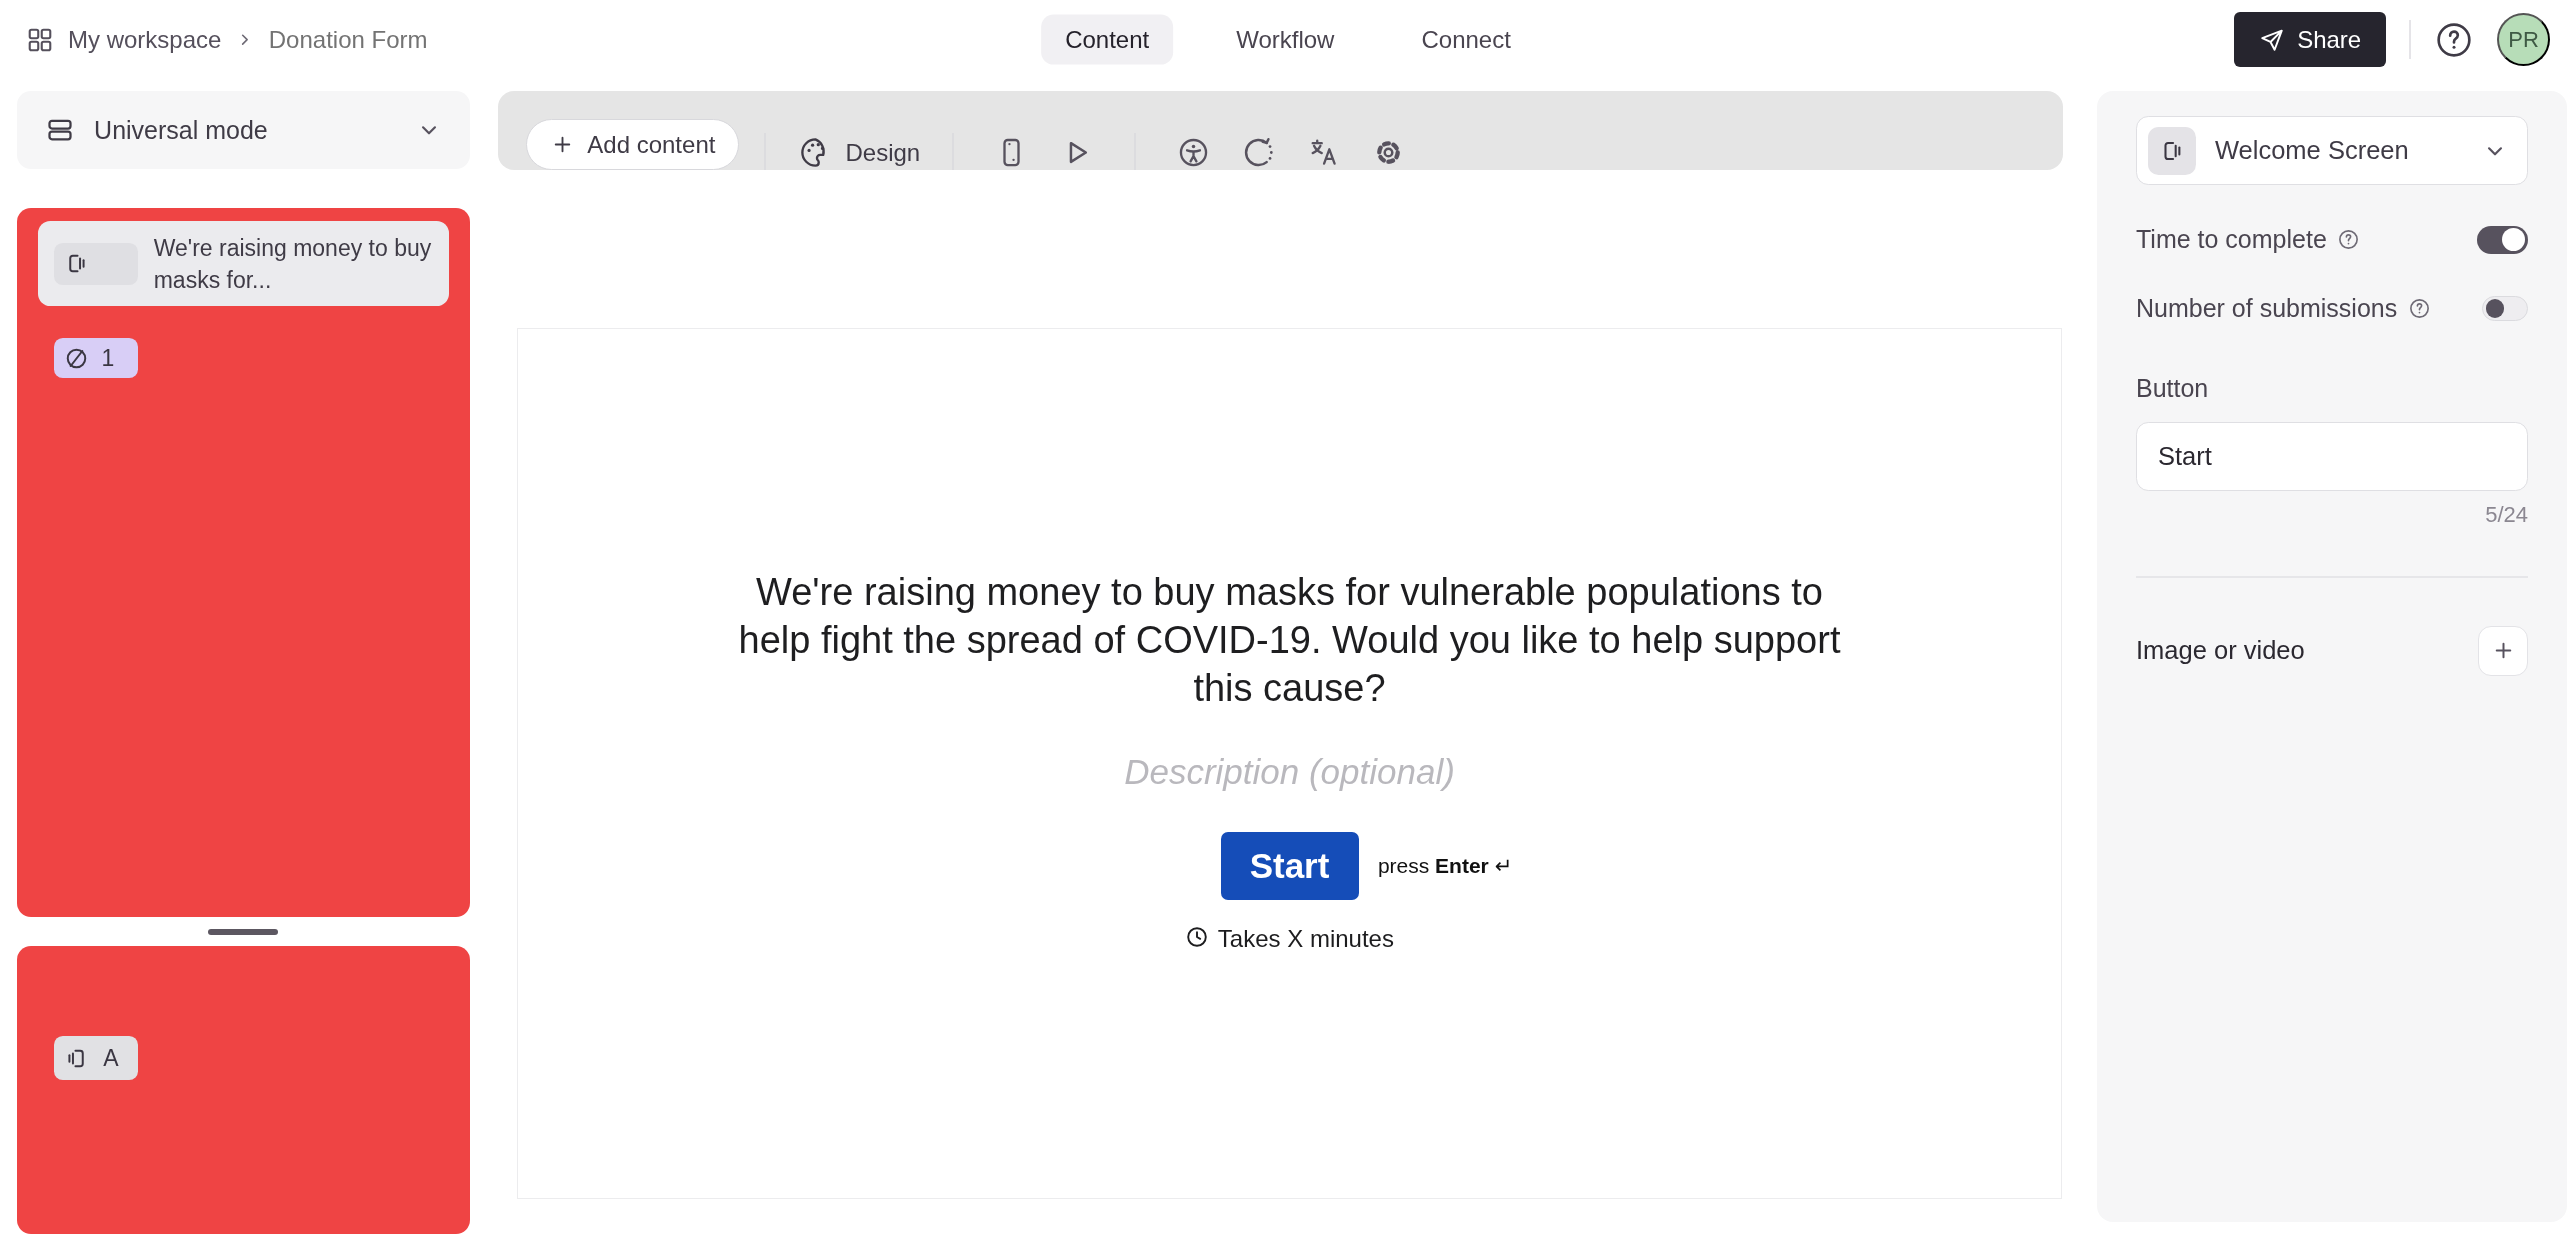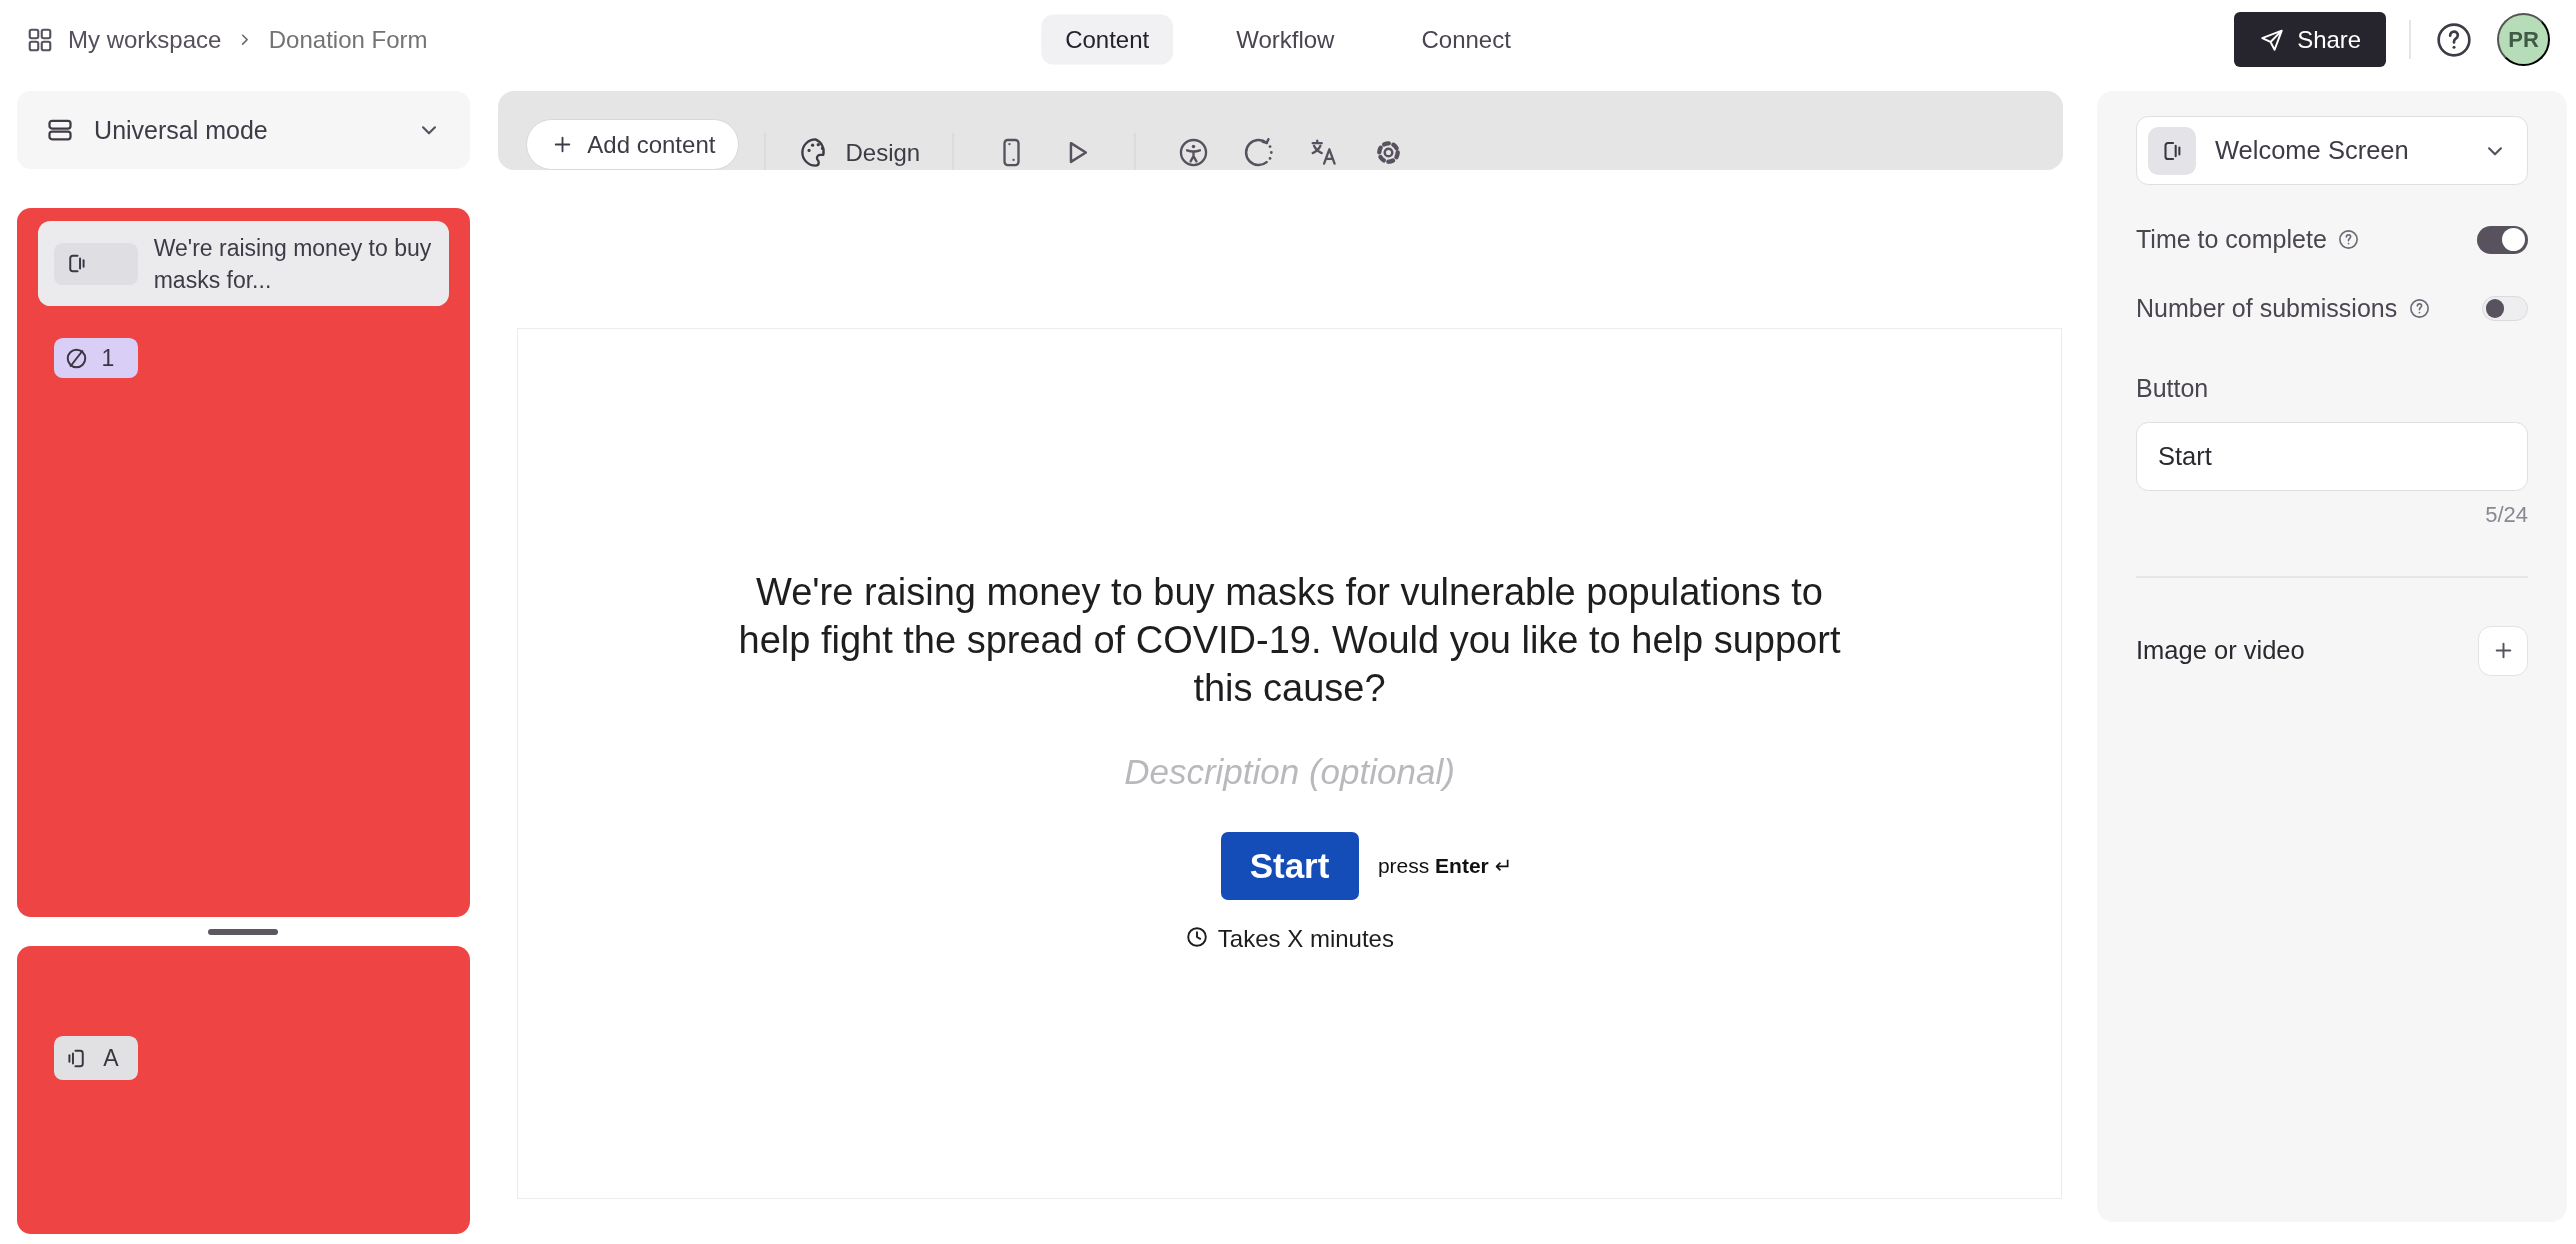--- a/index.html
+++ b/index.html
@@ -16,21 +16,21 @@
   .crumbs .icon-grid { color:#55505c; }
   .crumb-sep { color:#6e6a75; }
   .crumb-form { color:#737373;text-align:right; }
   .tabs { position:absolute; left:50%; top:50%; transform:translate(-50%,-50%); display:flex; align-items:center; gap:39px; }
   .tab { font-size:24px; color:#4a4550; padding:11.4px 24px; border-radius:12.3px; cursor:pointer; background:transparent; border:none; font-family:inherit; }
   .tab[data-active="true"] { background:#f1f0f3; color:#25222b; font-weight:500; }
   .hdr-right { margin-left:auto; display:flex; align-items:center; gap:23px; }
   .share-btn { display:flex; align-items:center; gap:12.3px; background:#26252e; color:#fff; border:none; border-radius:6px; height:55px; padding:0 25px; font-size:24px; font-family:inherit; cursor:pointer; }
   .hdr-divider { width:1.8px; height:39px; background:#e5e4e8; }
   .help-btn { background:none; border:none; color:#3f3b46; cursor:pointer; }
-  .avatar { width:53px; height:53px; border-radius:50%; background:#b7ddb8; color:#3f5a45; font-size:22px; font-weight:700; display:flex; align-items:center; justify-content:center; }
+  .avatar { width:53px; height:53px; border-radius:50%; background:#b7ddb8; color:#3f5a45; font-size:22px; font-weight:400; display:flex; align-items:center; justify-content:center; }
 
   
   .left-col { position:absolute; left:16.7px; top:91px; width:453px; }
   .mode-pill { width:100%; height:78px; background:#f6f6f7; border:none; border-radius:14px; display:flex; align-items:center; padding:0 28px; font-family:inherit; font-size:25px; color:#3f3b46; cursor:pointer; }
   .mode-pill .lbl { margin-left:19.4px; }
   .mode-pill .chev { margin-left:auto; color:#57525e; }
   .panel { background:#ef4444; border-radius:14px; }
   .questions-panel { margin-top:39px; height:709px; padding:13px 21px; }
   .q-row { display:flex; align-items:center; gap:16px; background:#ebebee; border-radius:12.3px; padding:10.6px 12.3px 10.6px 16px; cursor:pointer; }
   .type-badge { width:84px; height:42px; border-radius:8.8px; background:#dfdfe3; display:flex; align-items:center; padding-left:10.6px; color:#3a3642; flex:none; }

